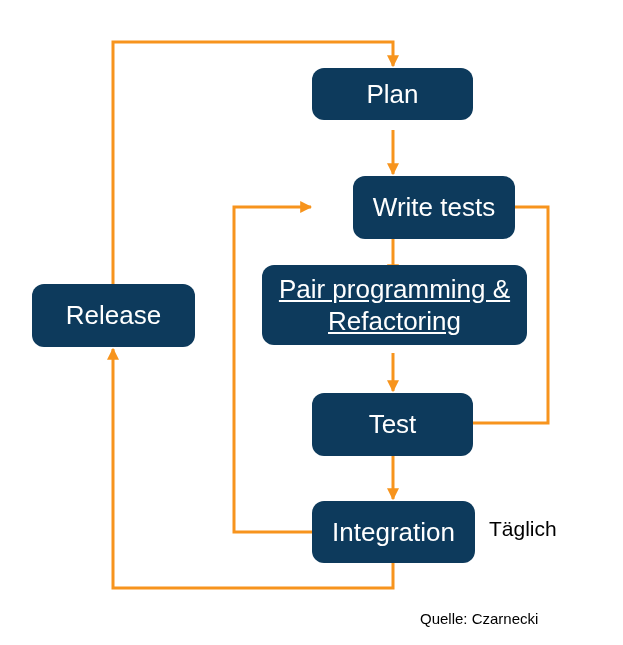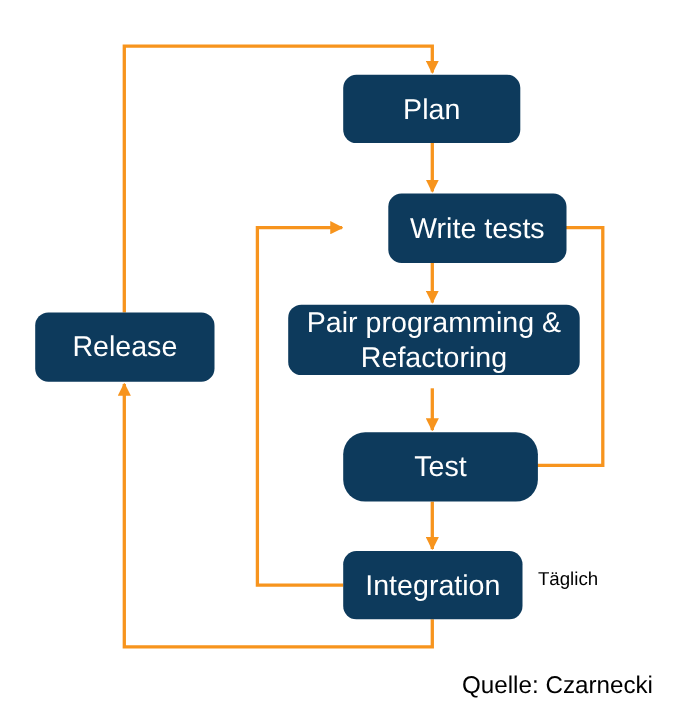--- a/index.html
+++ b/index.html
@@ -23,35 +23,35 @@
     background: var(--node-fill, #0d3a5c);
     color: var(--node-text, #ffffff);
     border-radius: 12px;
     display: flex;
     align-items: center;
     justify-content: center;
     text-align: center;
     font-size: 26px;
     line-height: 1.25;
   }
-  .node-plan        { left: 312px; top:  68px; width: 161px; height: 62px; }
+  .node-plan        { left: 312px; top:  68px; width: 161px; height: 52px; }
   .node-write-tests { left: 313px; top: 176px; width: 162px; height: 63px; margin-left: 40px; }
-  .node-pair        { left: 262px; top: 277px; width: 265px; height: 64px; }
-  .node-test        { left: 312px; top: 393px; width: 177px; height: 63px; border-radius: 20px; }
+  .node-pair        { left: 262px; top: 265px; width: 265px; height: 80px; text-decoration: underline; }
+  .node-test        { left: 312px; top: 393px; width: 161px; height: 63px; }
   .node-integration { left: 312px; top: 501px; width: 163px; height: 62px; }
   .node-release     { left:  32px; top: 284px; width: 163px; height: 63px; }
   .annotation {
     position: absolute;
     z-index: 2;
     color: var(--annotation-text, #000000);
     white-space: nowrap;
   }
   .annotation-cycle  { left: 402px; top:  11px; font-size: 21px; }
-  .annotation-daily  { left: 489px; top: 517px; font-size: 17px; }
-  .annotation-source { left: 420px; top: 610px; font-size: 22px; }
+  .annotation-daily  { left: 489px; top: 517px; font-size: 21px; }
+  .annotation-source { left: 420px; top: 610px; font-size: 15px; }
 </style>
 </head>
 <body>
 
 <div id="canvas">
 
   <svg id="connectors" viewBox="0 0 623 645" xmlns="http://www.w3.org/2000/svg">
     <defs>
       <marker id="arrowhead" viewBox="0 0 10 10" refX="9" refY="5" markerWidth="4" markerHeight="4" orient="auto-start-reverse">
         <path d="M0 0 L10 5 L0 10 z" fill="#f7941d"></path>

